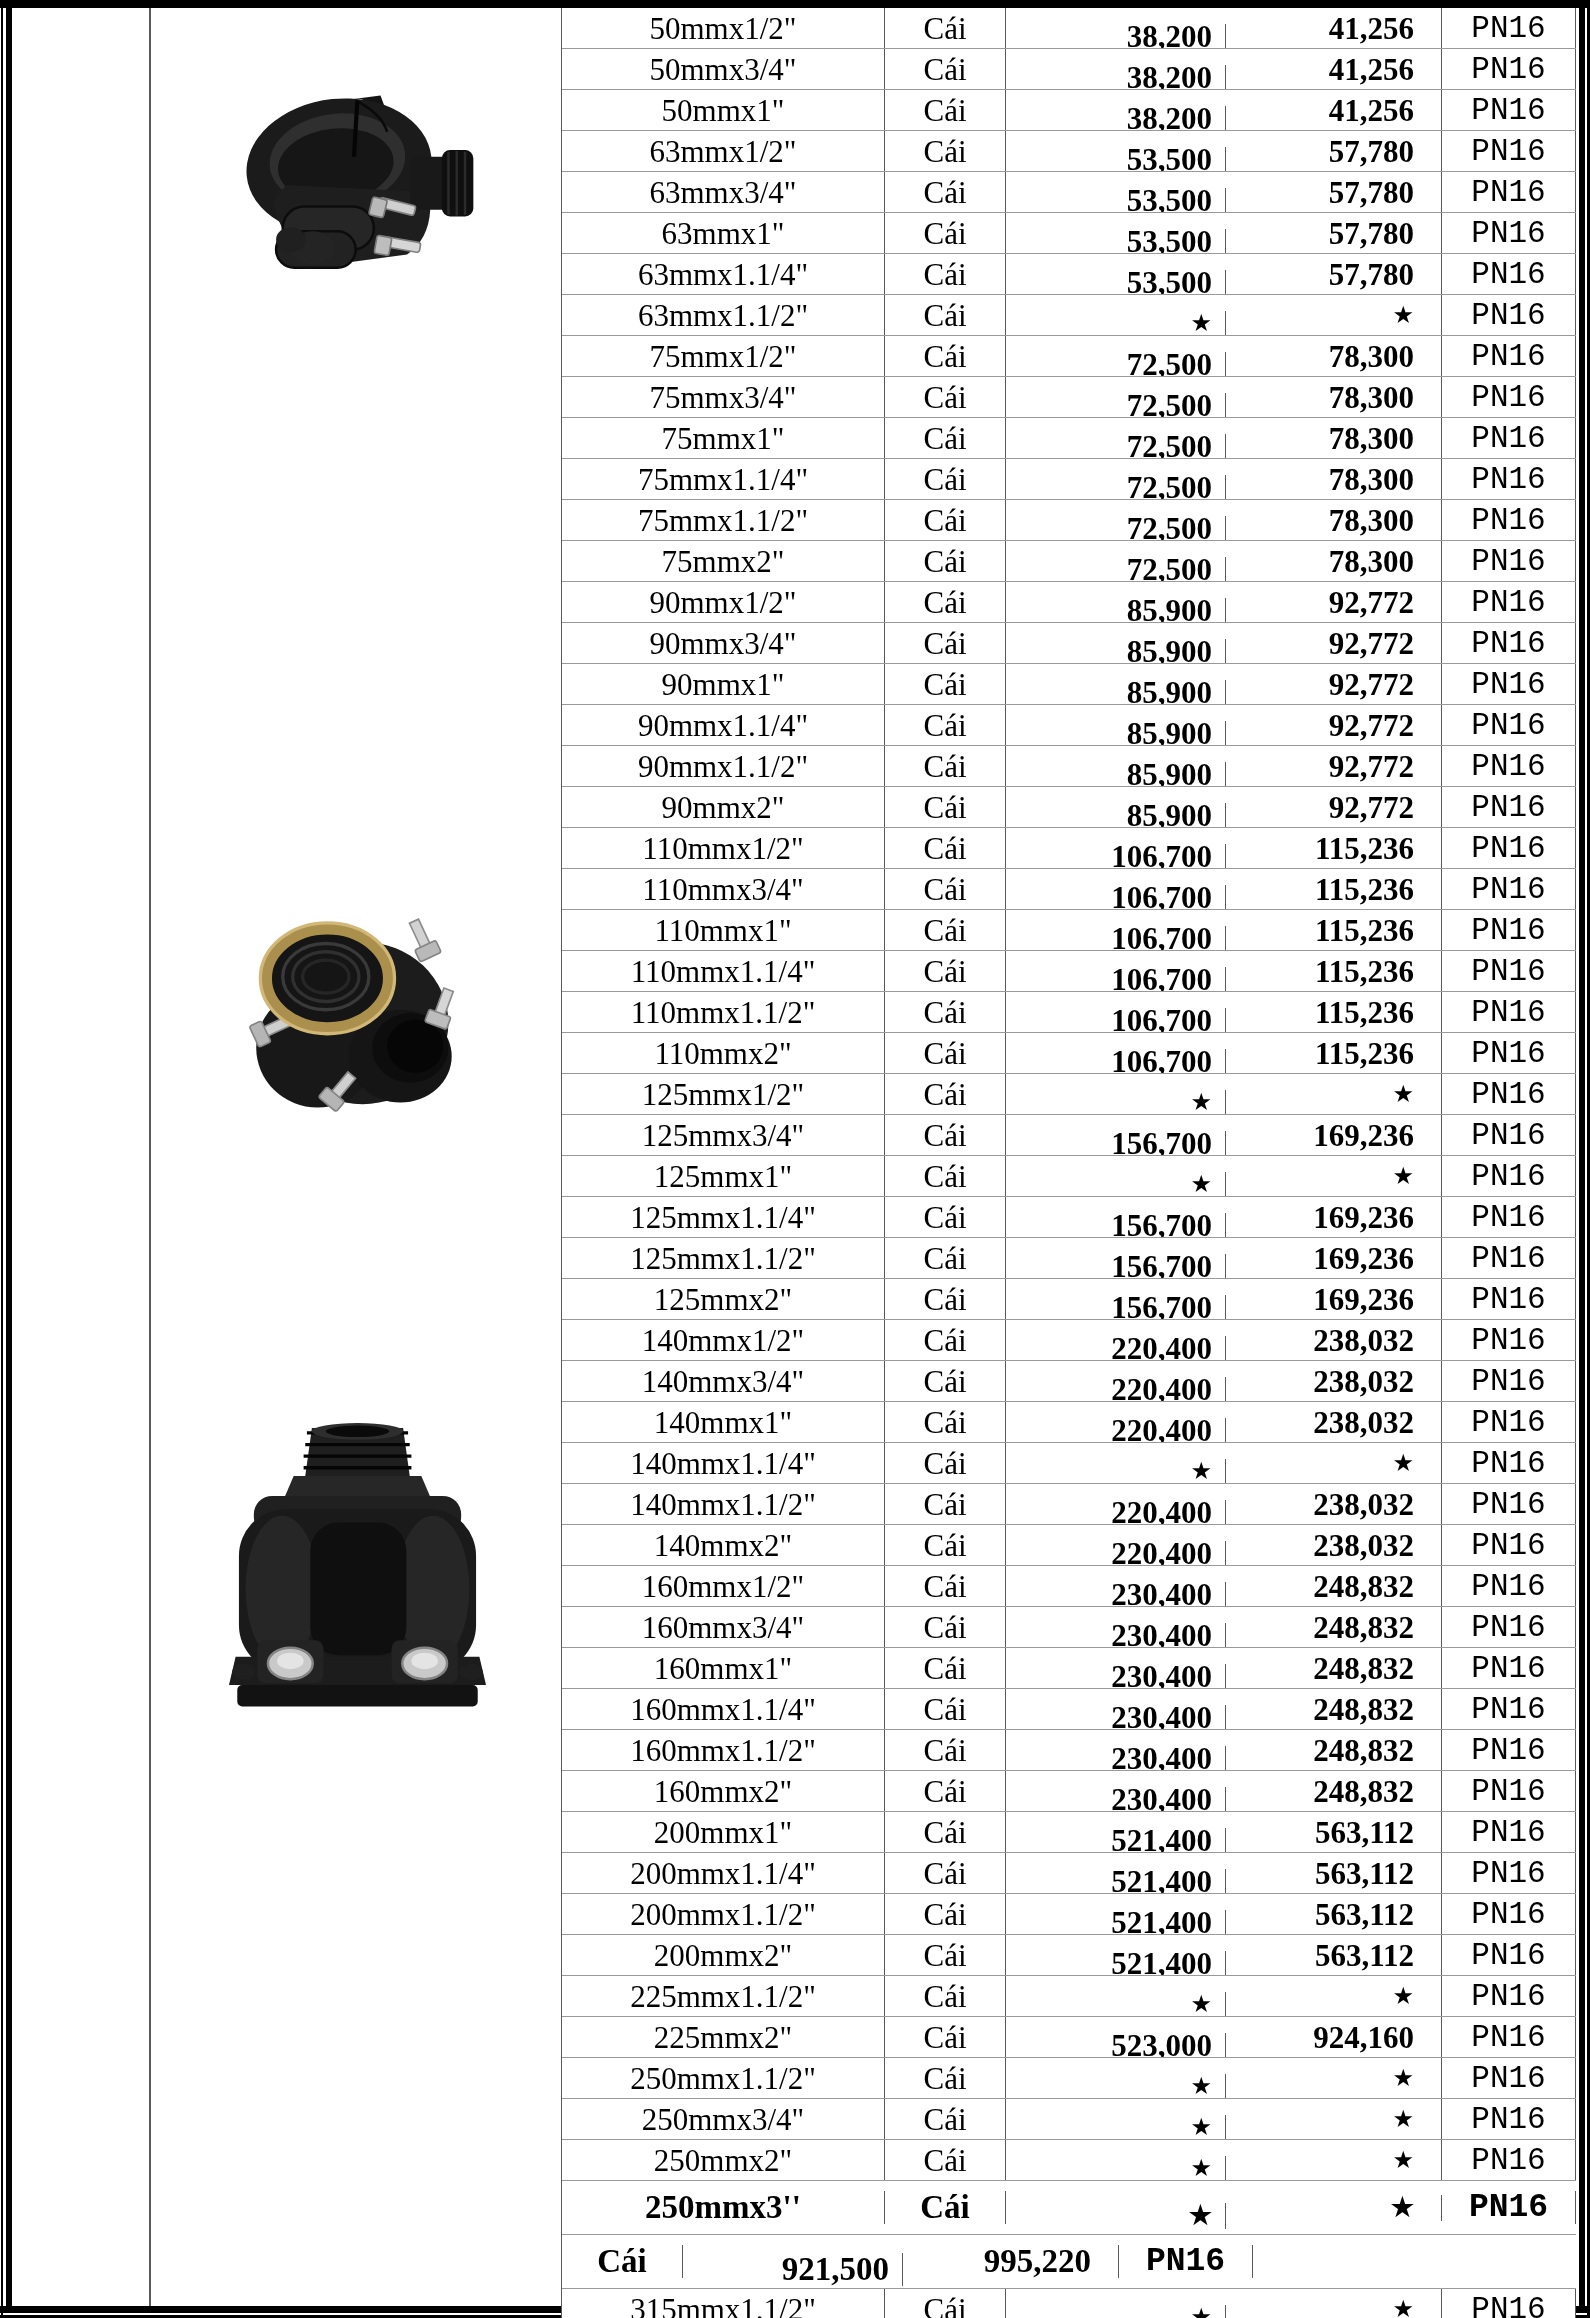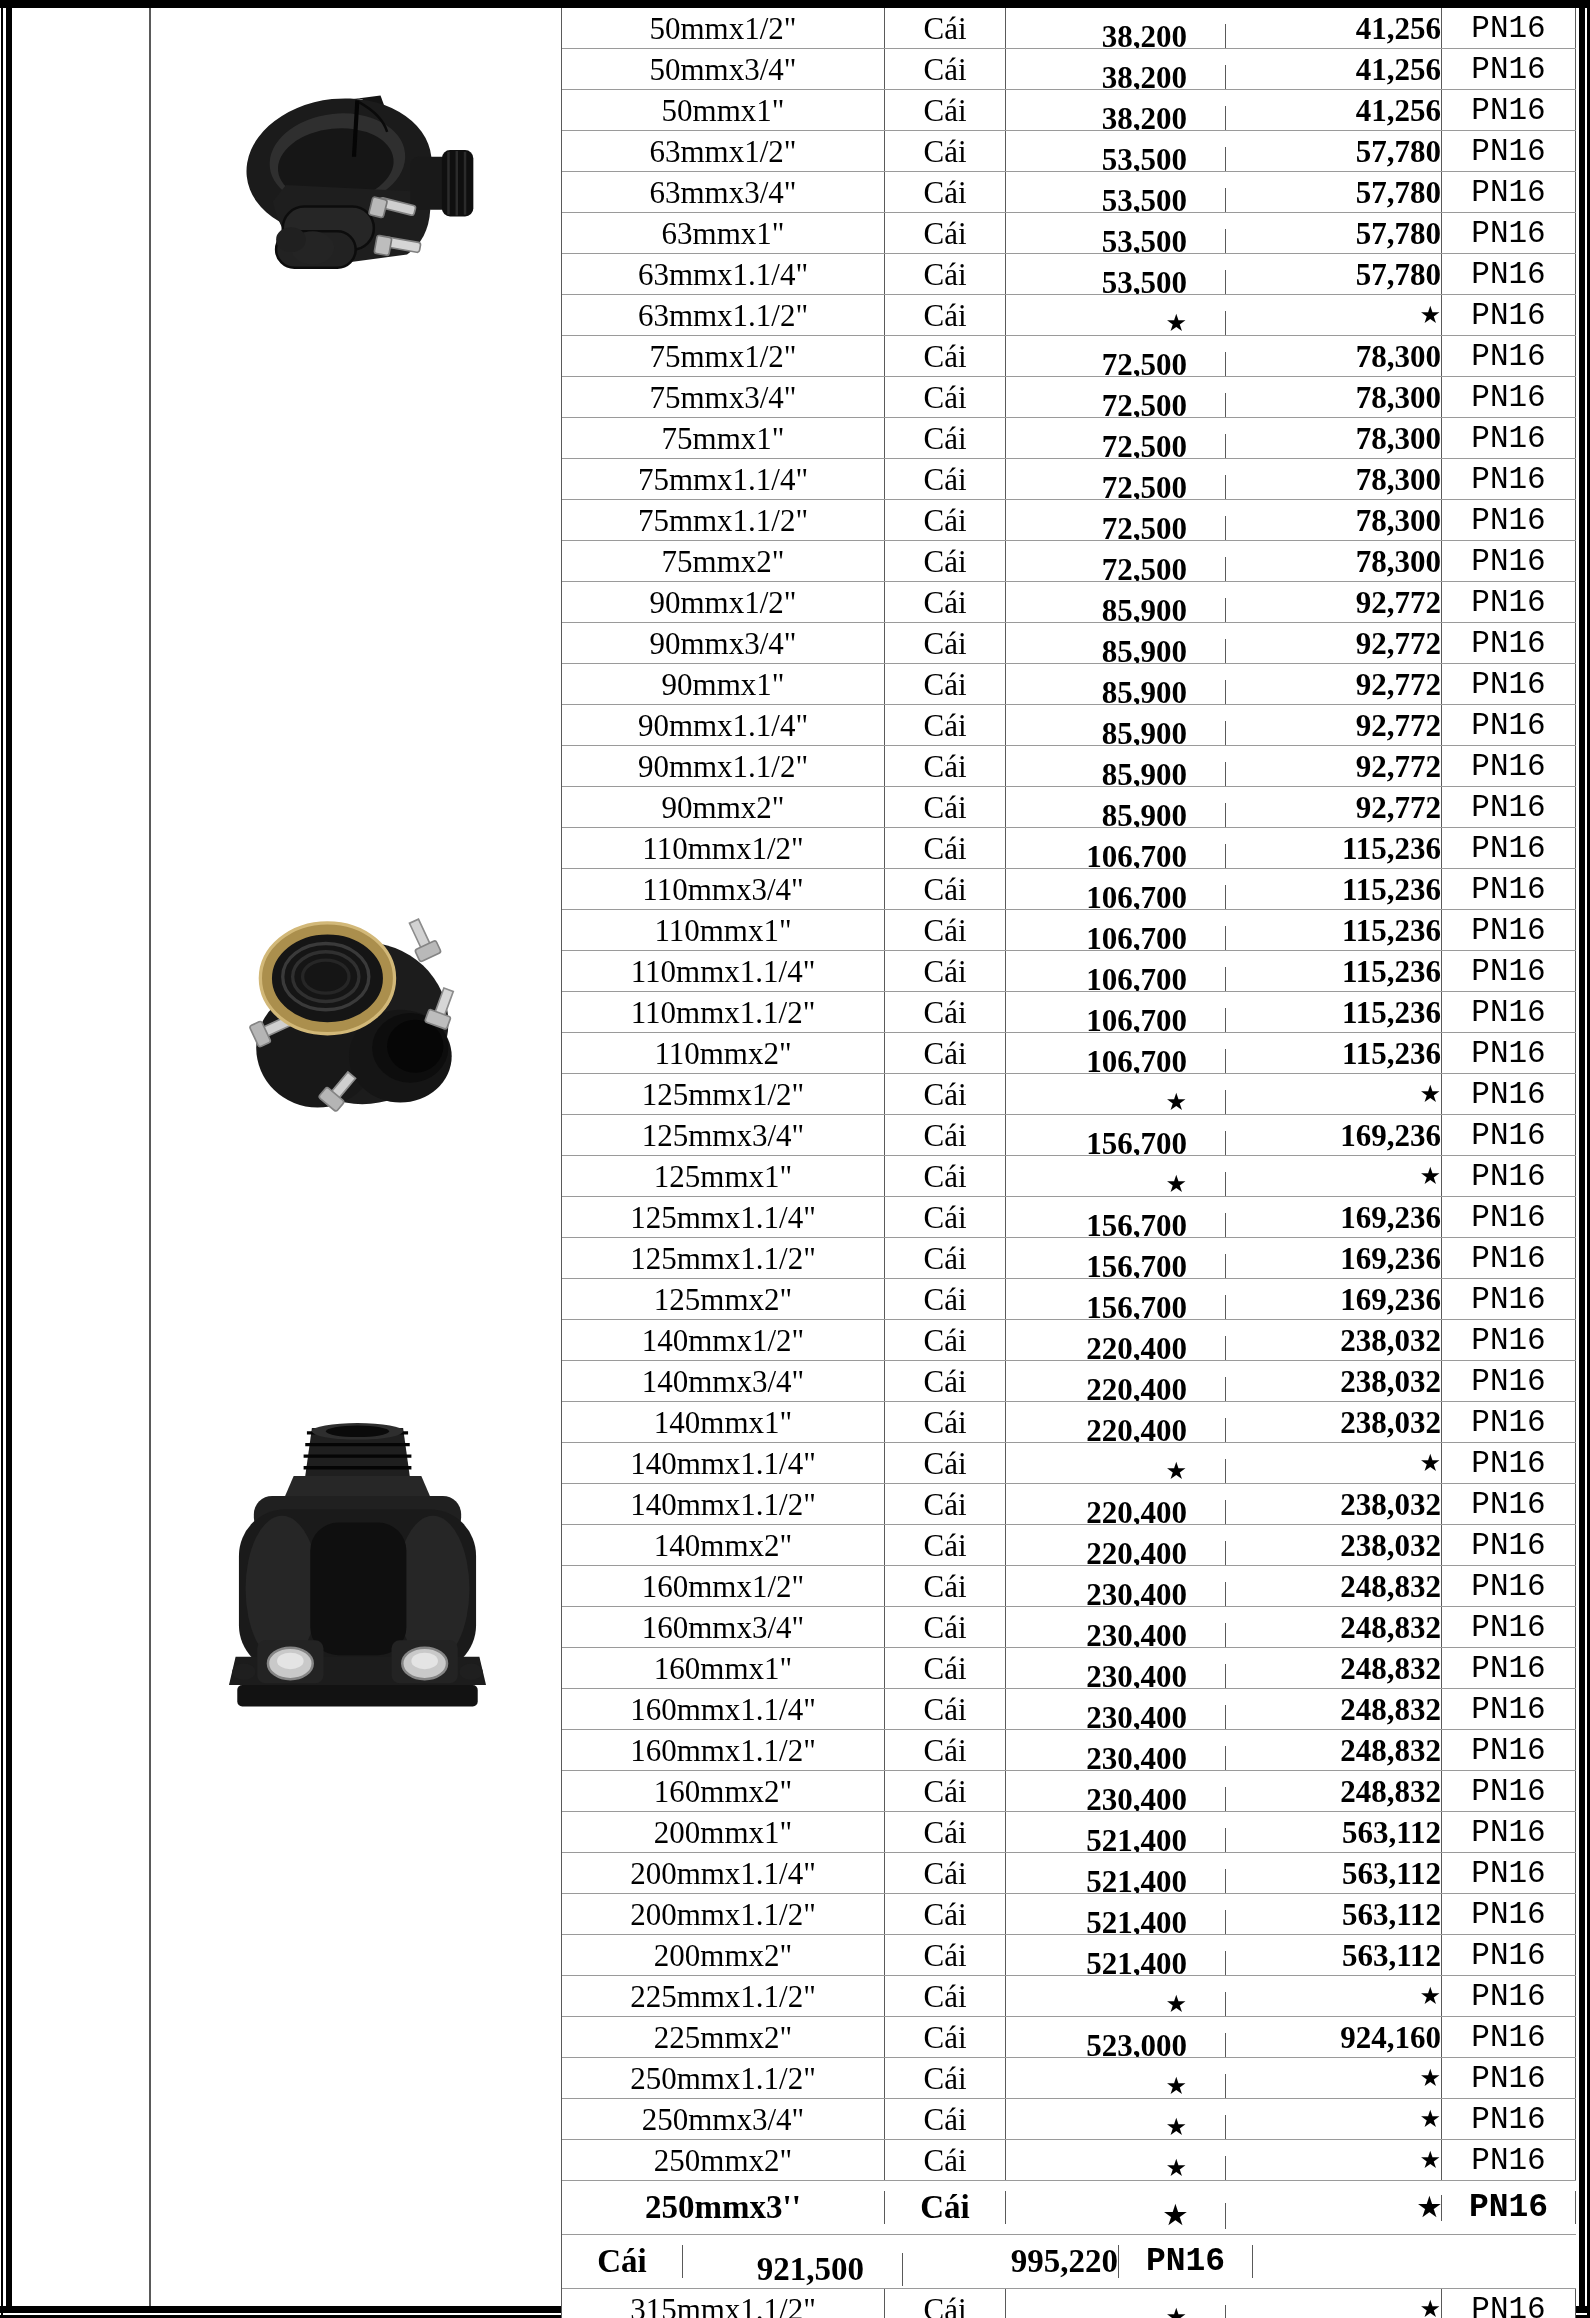--- a/index.html
+++ b/index.html
@@ -26,22 +26,22 @@
     box-sizing:border-box;border-right:1.7px solid #5a5a5a;
     display:flex;align-items:center;justify-content:center;
     font-size:31px;line-height:1;white-space:nowrap;overflow:hidden;
   }
   .c-size{width:323px;}
   .c-unit{width:121px;}
   .c-price1{width:220px;}
   .c-price2{width:216px;}
   .c-pn{width:134px;font-family:Liberation Mono, monospace;}
   .price{font-weight:700;justify-content:flex-end;}
-  .c-price1.price{padding-right:38px;margin-top:16px;}
-  .c-price2.price{padding-right:0;}
+  .c-price1.price{padding-right:13px;margin-top:16px;}
+  .c-price2.price{padding-right:27px;}
   .row.tall .cell{font-size:33px;}
   .star-cell{font-size:24px;font-weight:400;}
   .row.tall .star-cell{font-size:26px;font-weight:700;}
 
   .product-img{position:absolute;}
   .img1{left:233px;top:77px;width:242px;height:220px;}
   .img2{left:238px;top:907px;width:217px;height:208px;}
   .img3{left:224px;top:1423px;width:267px;height:296px;}
   .product-img svg{width:100%;height:100%;display:block;}
 </style>

